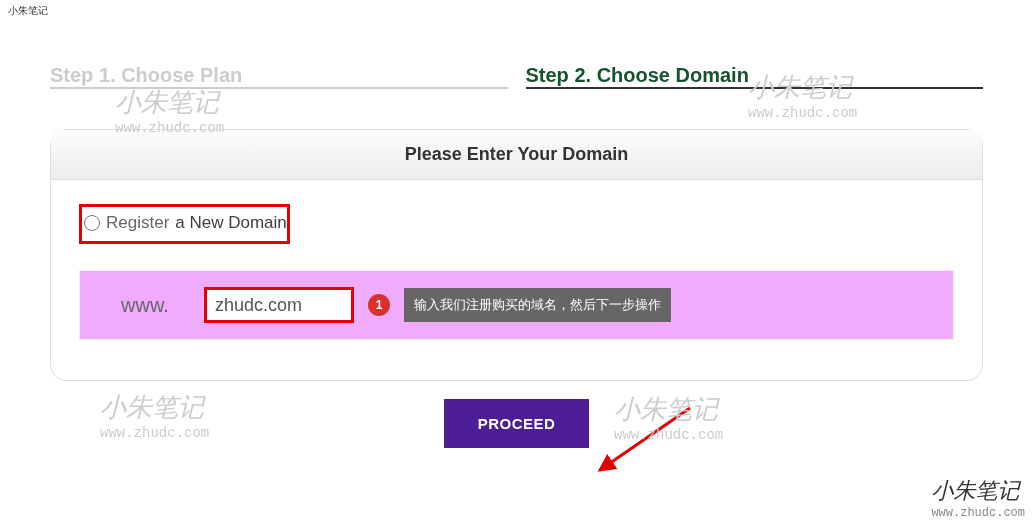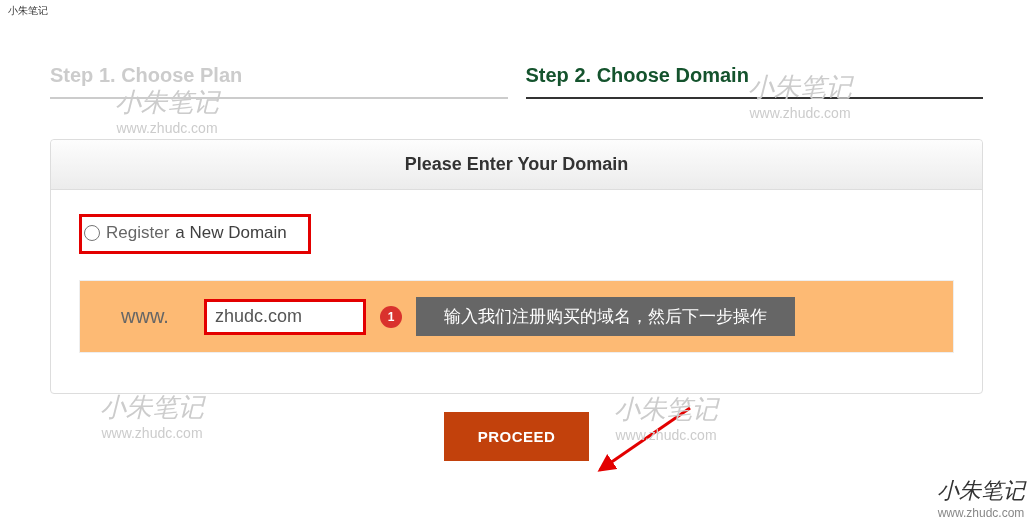--- a/index.html
+++ b/index.html
@@ -6,21 +6,21 @@
     body {
       font-family: "Helvetica Neue", Helvetica, Arial, sans-serif;
       background: #fff;
       width: 1033px;
       height: 520px;
       position: relative;
     }
     .watermark {
       position: absolute;
       color: #ccc;
-      font-family: Liberation Sans, sans-serif;
+      font-family: Liberation Mono, monospace;
       pointer-events: none;
       z-index: 10;
     }
     .watermark .wm-title { font-size: 26px; font-style: italic; }
     .watermark .wm-url { font-size: 14px; font-style: normal; text-align: center; }
     .wm-tiny { font-size: 10px; color: #333; top: 4px; left: 8px; }
     .wm-1 { top: 85px; left: 115px; }
     .wm-2 { top: 70px; left: 748px; }
     .wm-3 { top: 390px; left: 100px; }
     .wm-4 { top: 392px; left: 614px; }
@@ -28,86 +28,85 @@
     .wm-5 .wm-title { font-size: 22px; font-style: italic; color: #333; }
     .wm-5 .wm-url { font-size: 12px; color: #888; }
 
     .steps-row {
       display: flex;
       gap: 18px;
       padding: 64px 50px 0 50px;
     }
     .step {
       flex: 1;
-      padding-bottom: 10px;
       border-bottom: 2px solid #ccc;
       font-size: 20px;
       font-weight: 700;
       color: #ccc;
     }
     .step.active {
       color: #14532d;
       border-bottom: 2px solid #333;
     }
 
     .card {
       margin: 40px 50px 0 50px;
       background: #fff;
       border: 1px solid #ddd;
-      border-radius: 4px;
+      border-radius: 16px;
     }
     .card-header {
       background: linear-gradient(#fdfdfd, #ececec);
       text-align: center;
       padding: 14px;
       font-weight: 700;
       font-size: 18px;
       color: #333;
       border-bottom: 1px solid #ddd;
       border-radius: 4px 4px 0 0;
     }
     .card-body {
       padding: 24px 28px 40px 28px;
     }
 
     .radio-group {
       display: inline-block;
-      padding: 2px 21px 4px 2px;
+      padding: 2px 0 4px 2px;
     }
     .radio-group.highlighted {
       border: 3px solid #e30000;
     }
     .radio-row {
       display: flex;
       align-items: center;
       gap: 6px;
       font-size: 17px;
       color: #666;
       padding: 4px 0;
     }
     .radio-row input[type="radio"] { width: 16px; height: 16px; }
     .radio-row .link-part { color: #404040; }
 
     .domain-input-row {
       display: flex;
       align-items: center;
       gap: 14px;
       margin-top: 26px;
-      background: #fdba74;
+      background: #f0abfc;
       border: 1px solid #eee;
       padding: 16px 20px;
     }
     .prefix {
       width: 90px;
       text-align: center;
       font-size: 20px;
       color: #666;
     }
     .domain-input {
-      width: 162px;
+      width: 150px;
       height: 36px;
       border: 3px solid #e30000;
       padding: 0 8px;
       font-size: 18px;
       color: #555;
       background: #fff;
       outline: none;
     }
     .annot-badge {
       width: 22px;
@@ -117,31 +116,31 @@
       color: #fff;
       font-size: 12px;
       font-weight: 700;
       display: flex;
       align-items: center;
       justify-content: center;
     }
     .annot-tip {
       background: #666;
       color: #fff;
-      padding: 8px 28px;
-      font-size: 17px;
+      padding: 8px 10px;
+      font-size: 13px;
       white-space: nowrap;
     }
 
     .proceed-row {
       text-align: center;
       margin-top: 18px;
     }
     .proceed-btn {
-      background: #c2410c;
+      background: #4c1d95;
       color: #fff;
       border: none;
       padding: 16px 34px;
       font-size: 15px;
       font-weight: 700;
       letter-spacing: 0.5px;
       cursor: pointer;
     }
 
     .arrow {

